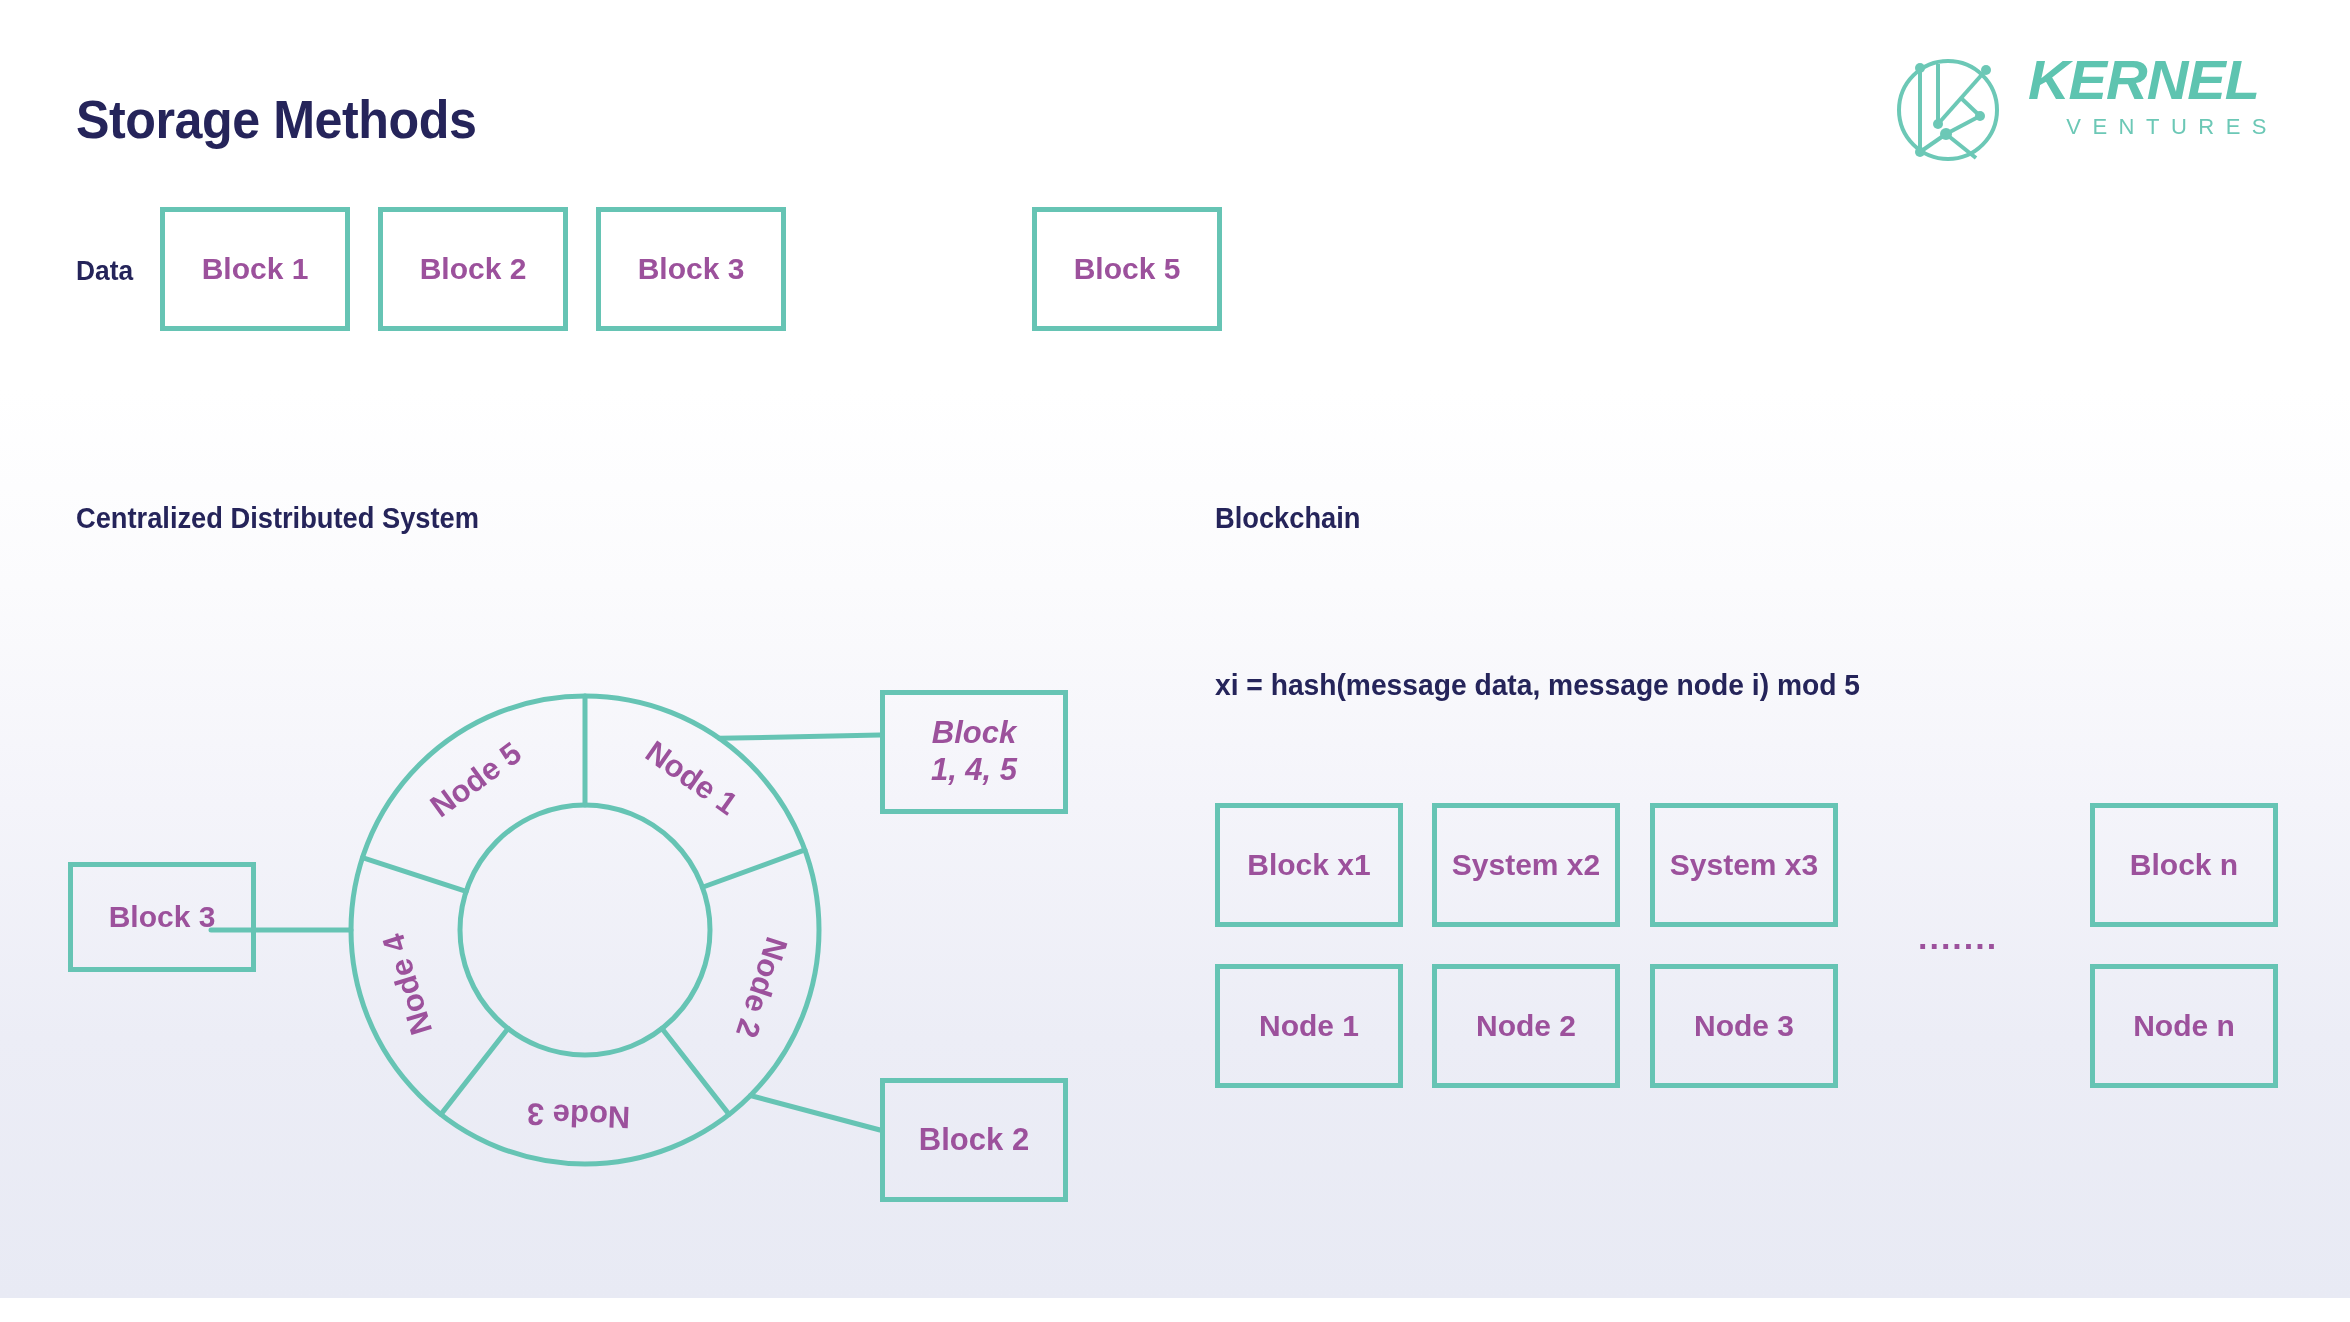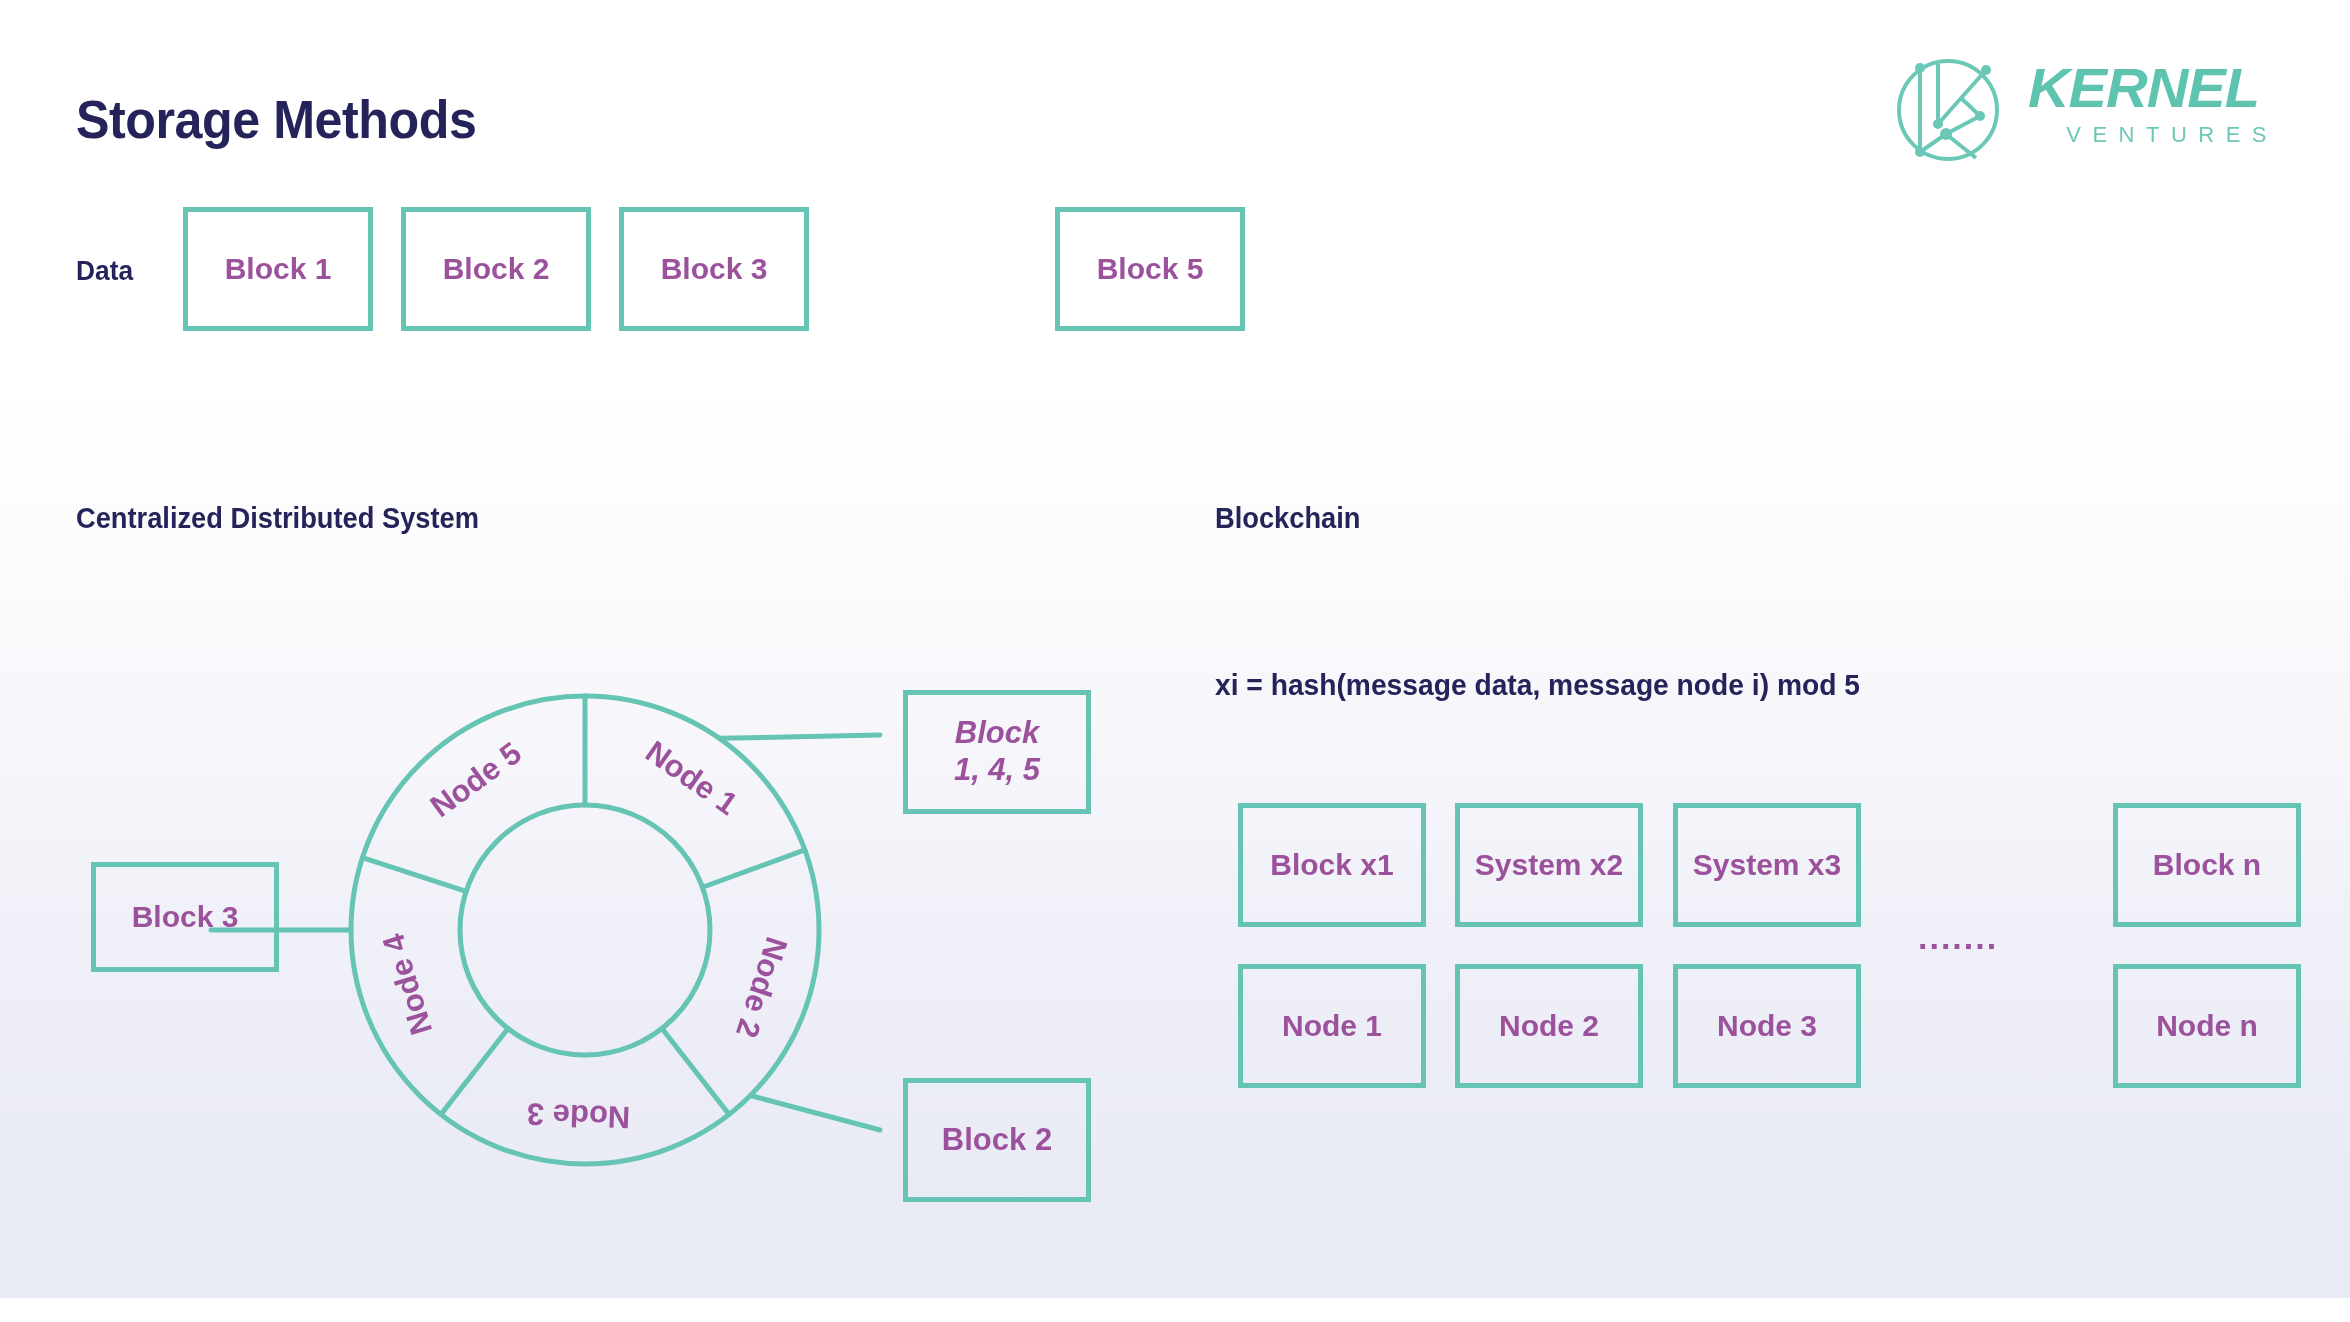--- a/index.html
+++ b/index.html
@@ -47,21 +47,21 @@
     height: 116px;
   }
   #logo-mark {
     position: absolute;
     left: 0;
     top: 2px;
   }
   #logo-word {
     position: absolute;
     left: 138px;
-    top: 8px;
+    top: 0px;
     width: 252px;
   }
   #logo-kernel {
     font-size: 56px;
     font-weight: 700;
     font-style: italic;
     color: #5ec4b0;
     letter-spacing: -1px;
     line-height: 1.0;
     transform: scaleX(1.03);
@@ -84,21 +84,20 @@
     box-sizing: border-box;
     border: 5px solid #66c4b4;
     background: transparent;
     display: flex;
     align-items: center;
     justify-content: center;
     color: #9c519c;
     font-weight: 700;
     text-align: center;
     line-height: 1.18;
-    margin-left: 23px;
   }
   
   #data-label {
     position: absolute;
     left: 76px;
     top: 255px;
     font-size: 28px;
     font-weight: 700;
     color: #25245a;
     transform: scaleX(0.94);

